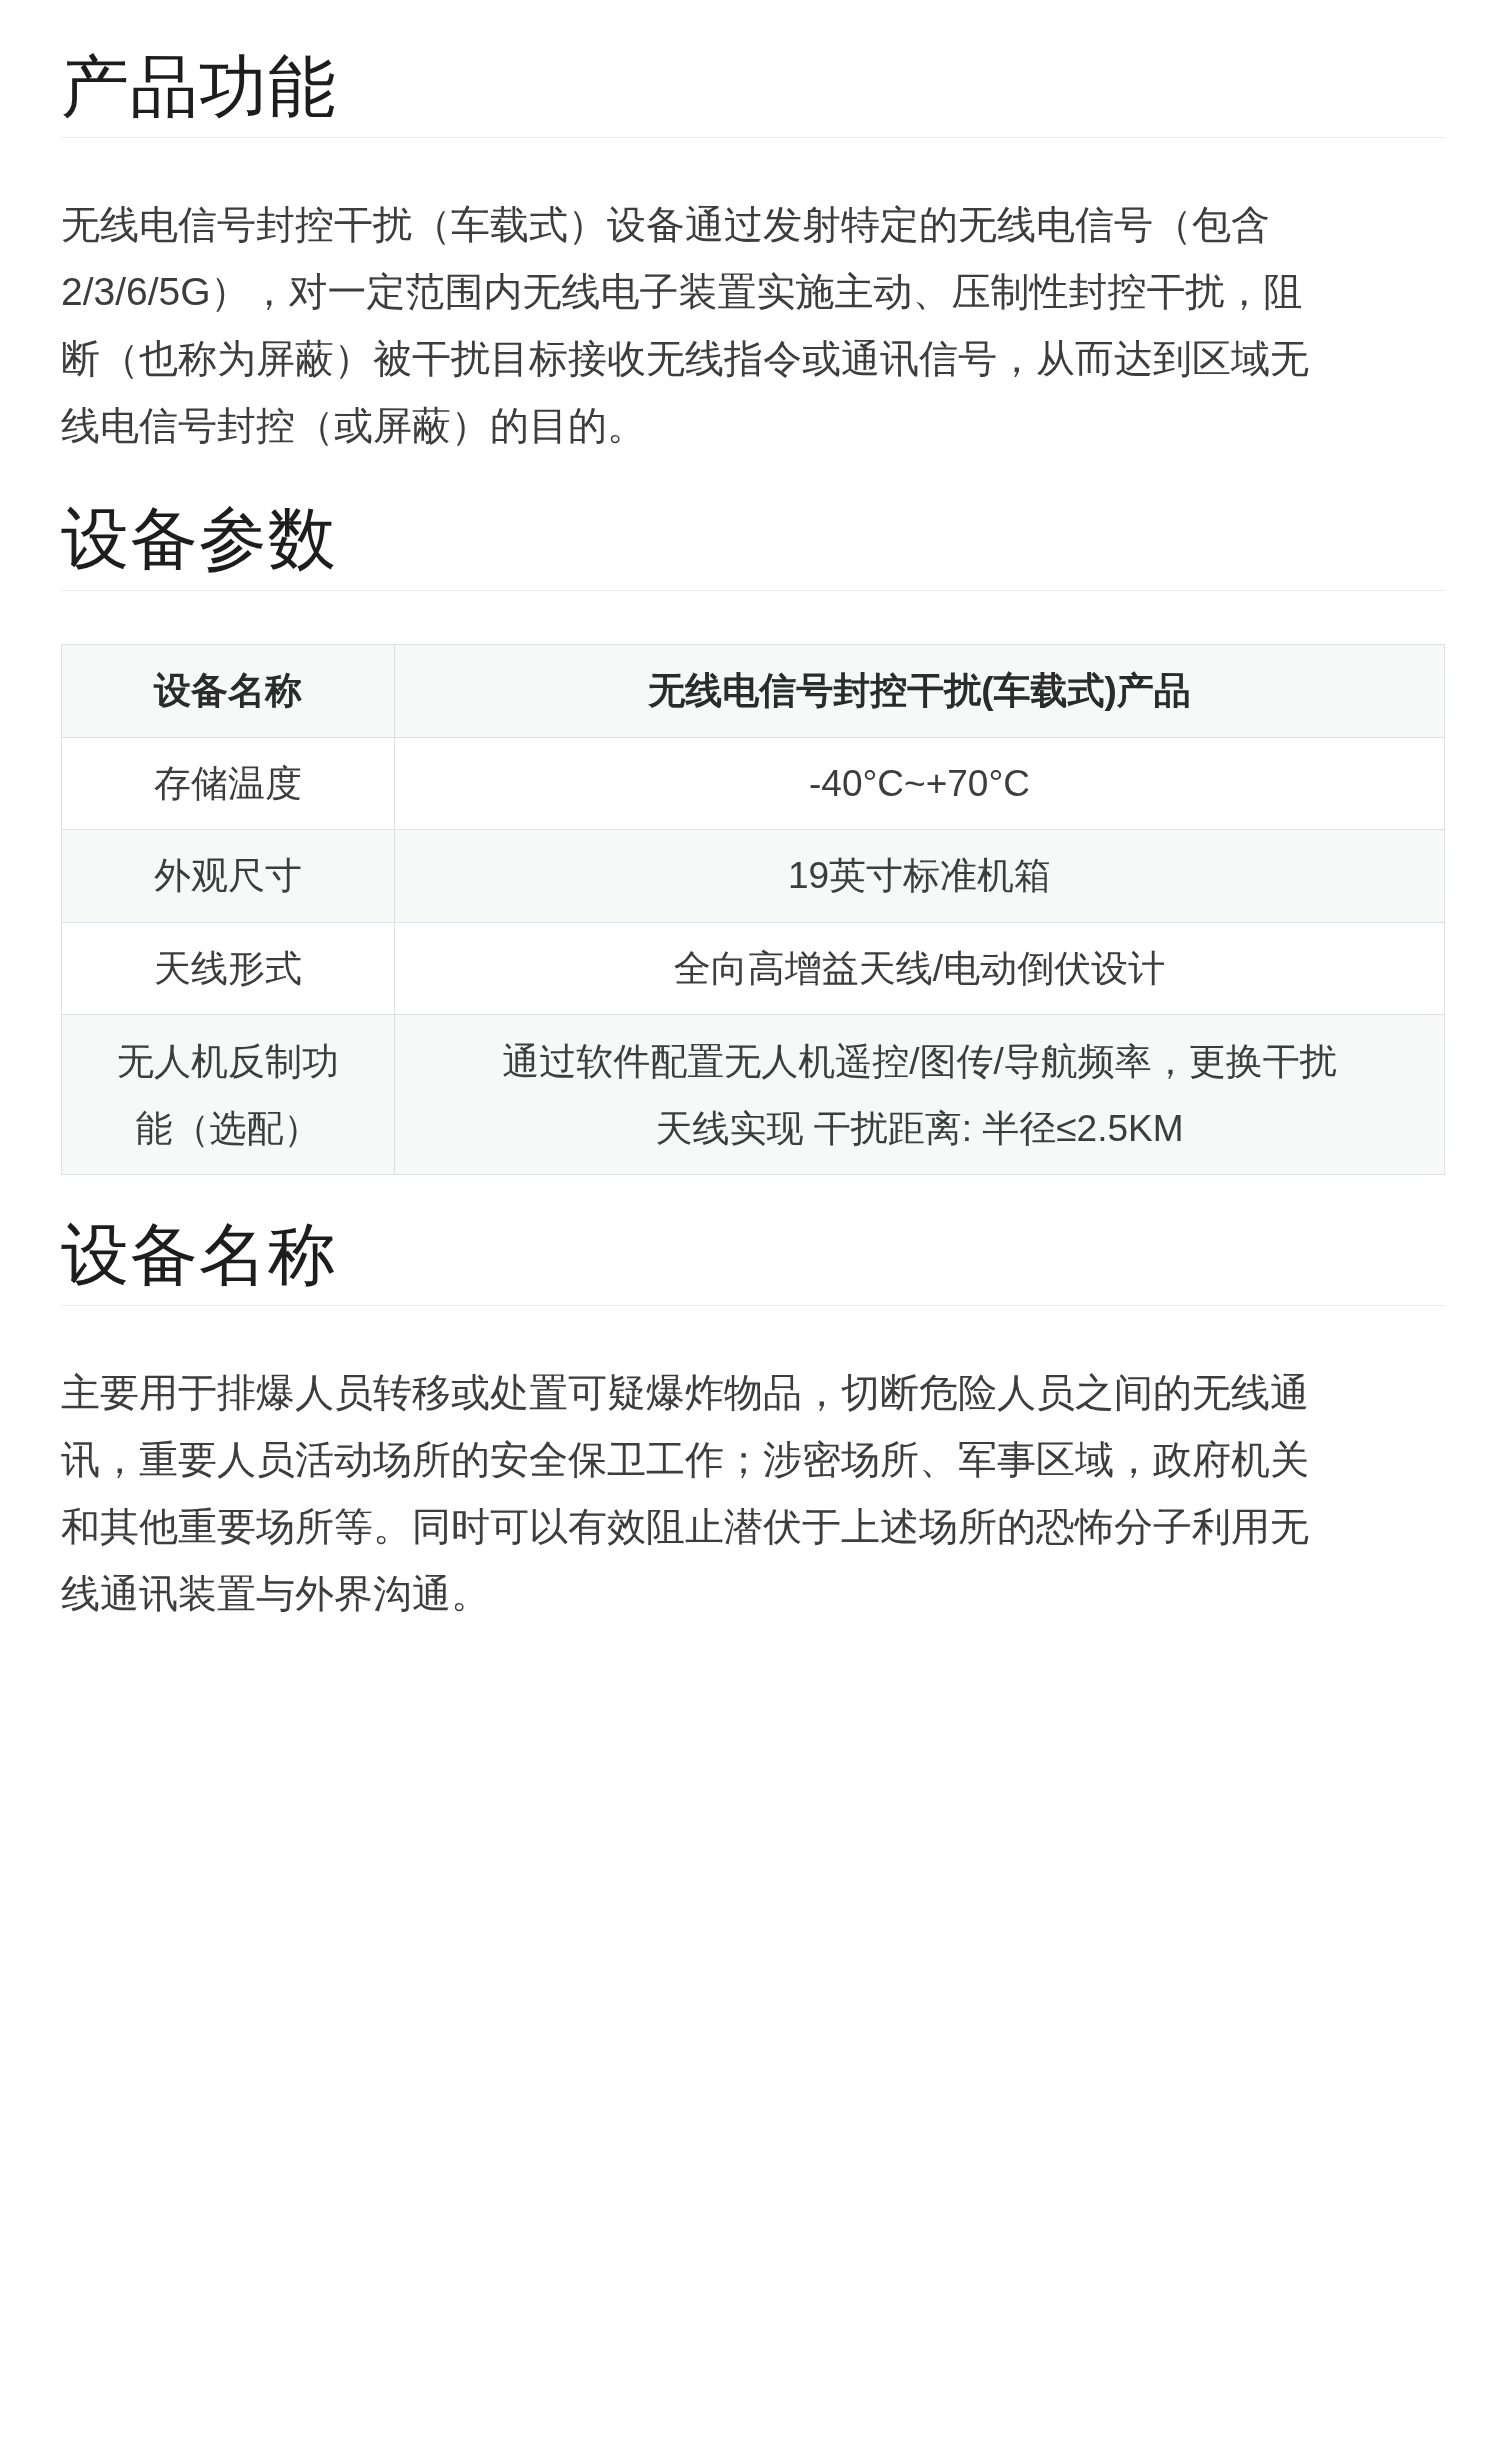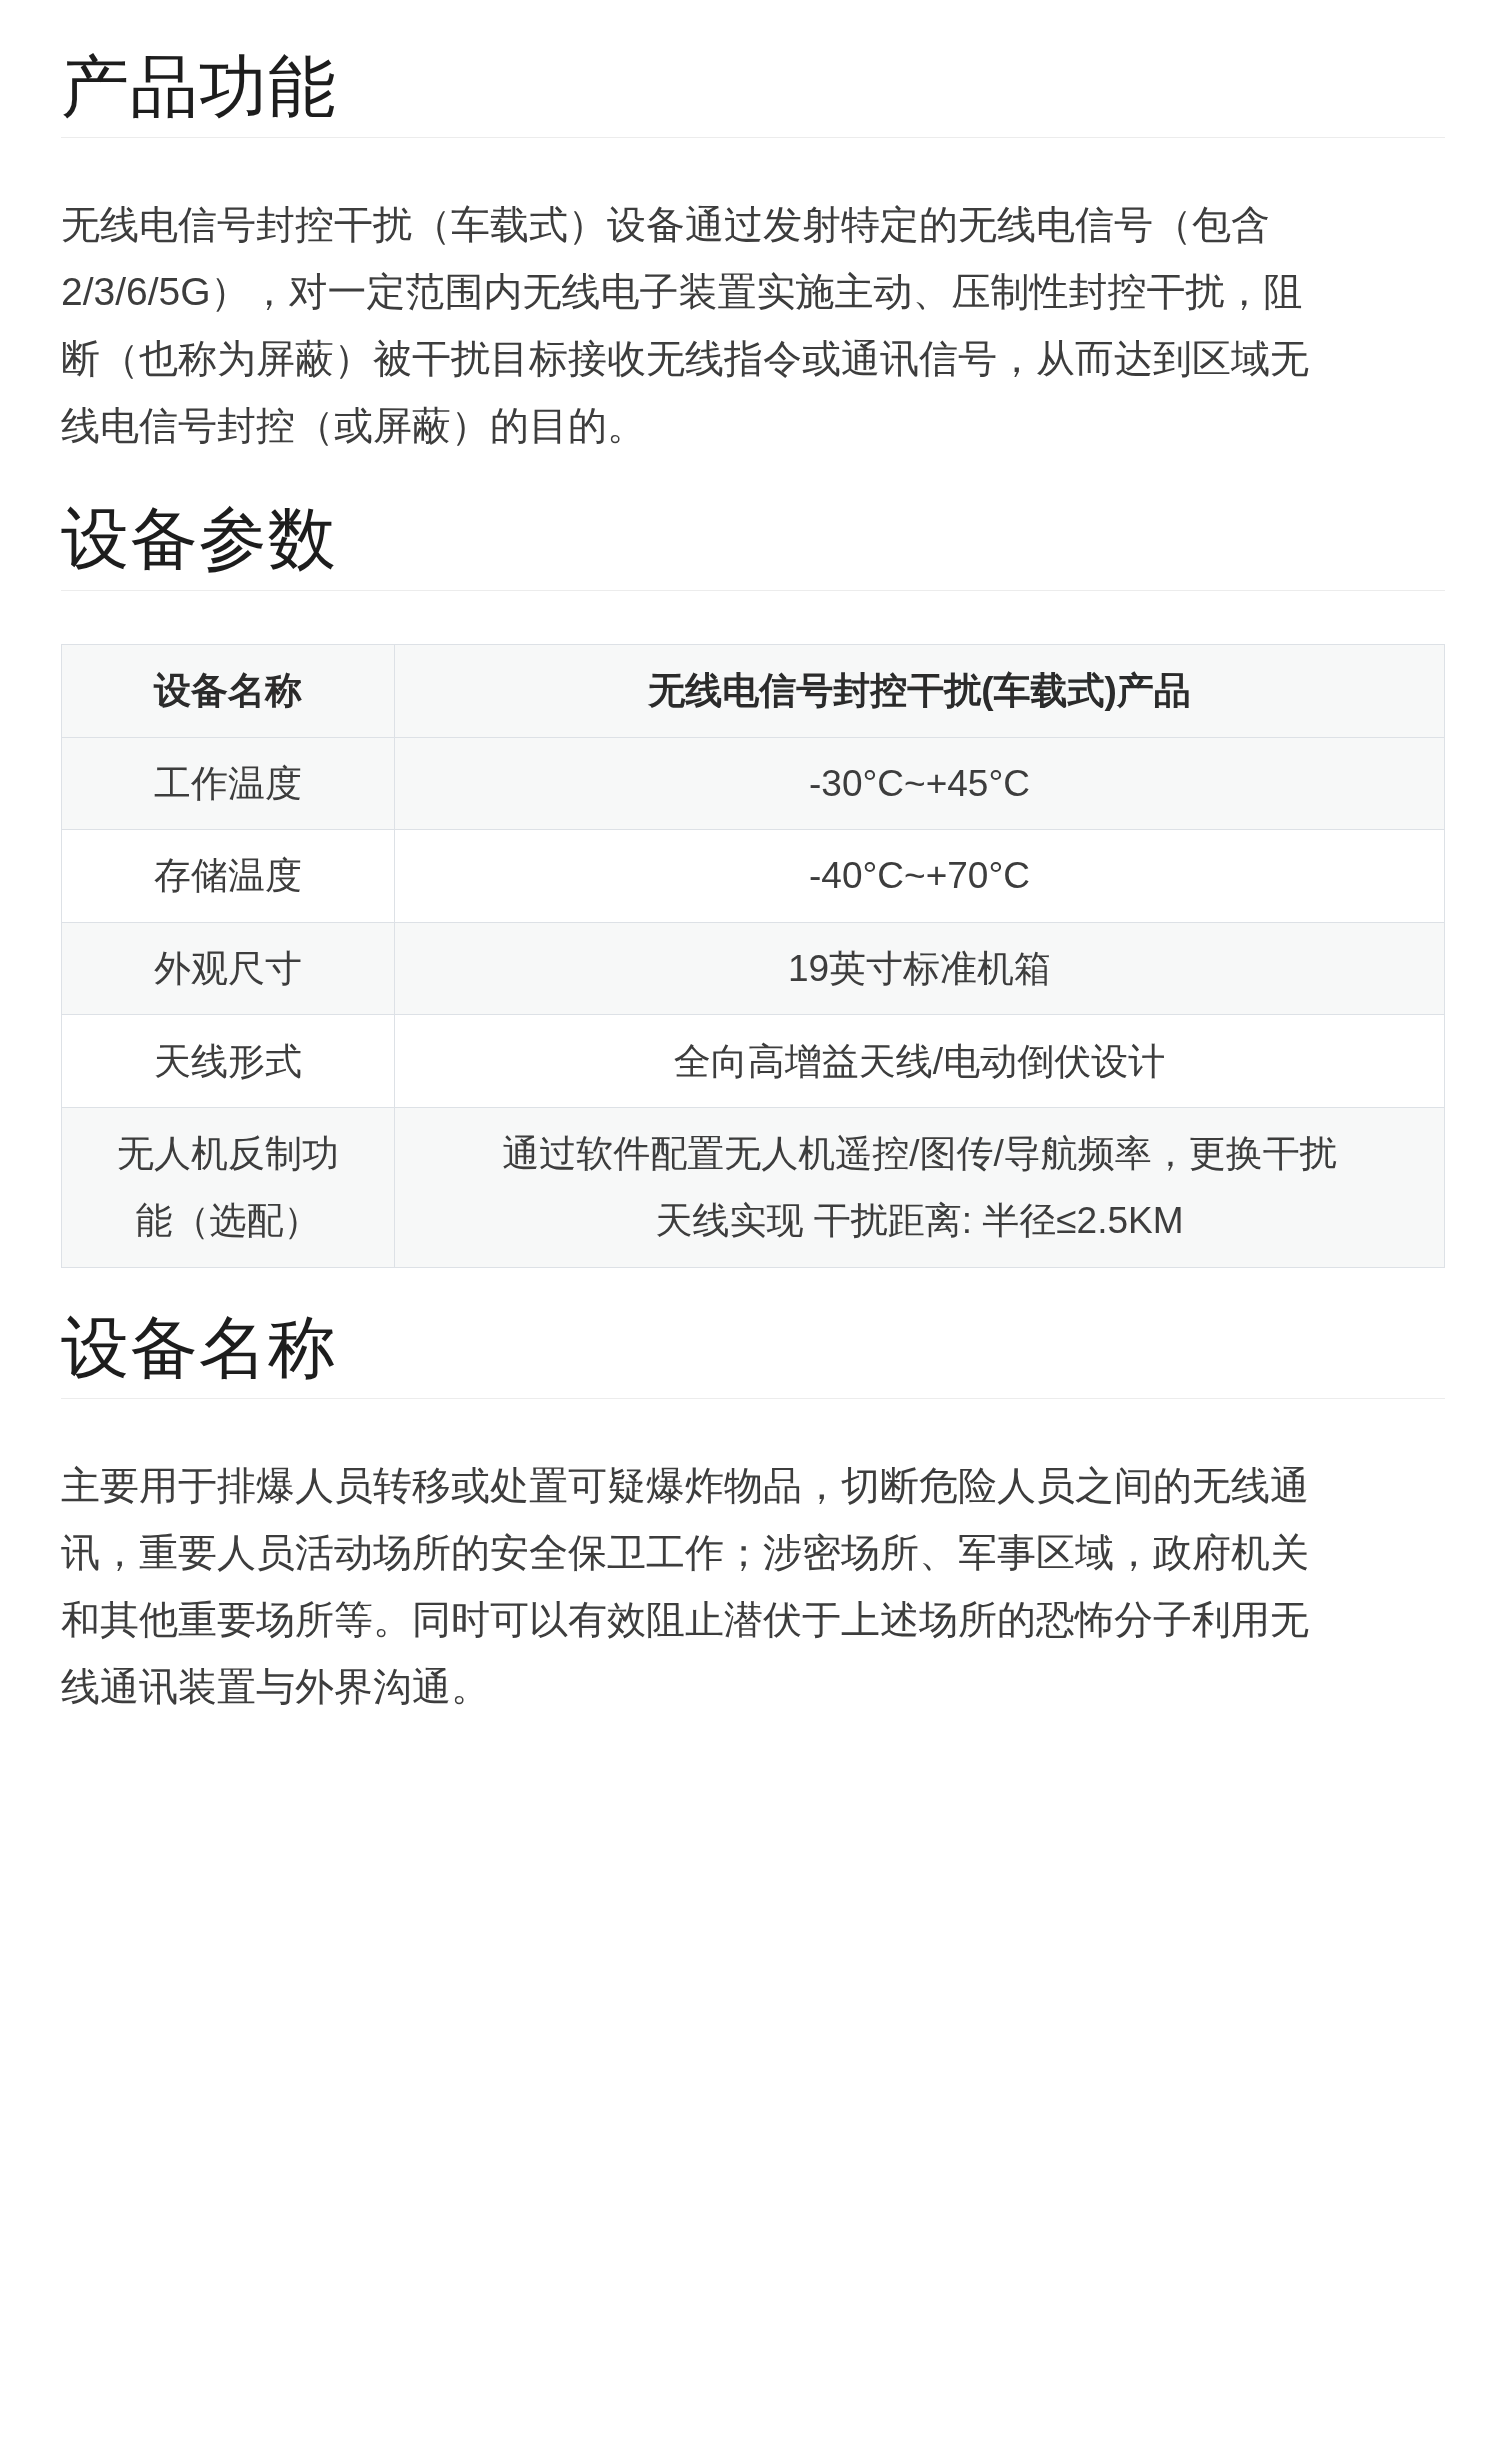--- a/index.html
+++ b/index.html
@@ -80,24 +80,20 @@
     <table class="specs-table">
       <colgroup>
           <col class="label-col">
           <col>
         </colgroup>
       <tbody>
         <tr class="alt">
           <td class="bold">设备名称</td>
           <td class="bold">无线电信号封控干扰(车载式)产品</td>
         </tr>
-        <tr class="alt">
-          <td>工作温度</td>
-          <td>-30°C~+45°C</td>
-        </tr>
         <tr>
           <td>存储温度</td>
           <td>-40°C~+70°C</td>
         </tr>
         <tr class="alt">
           <td>外观尺寸</td>
           <td>19英寸标准机箱</td>
         </tr>
         <tr>
           <td>天线形式</td>

